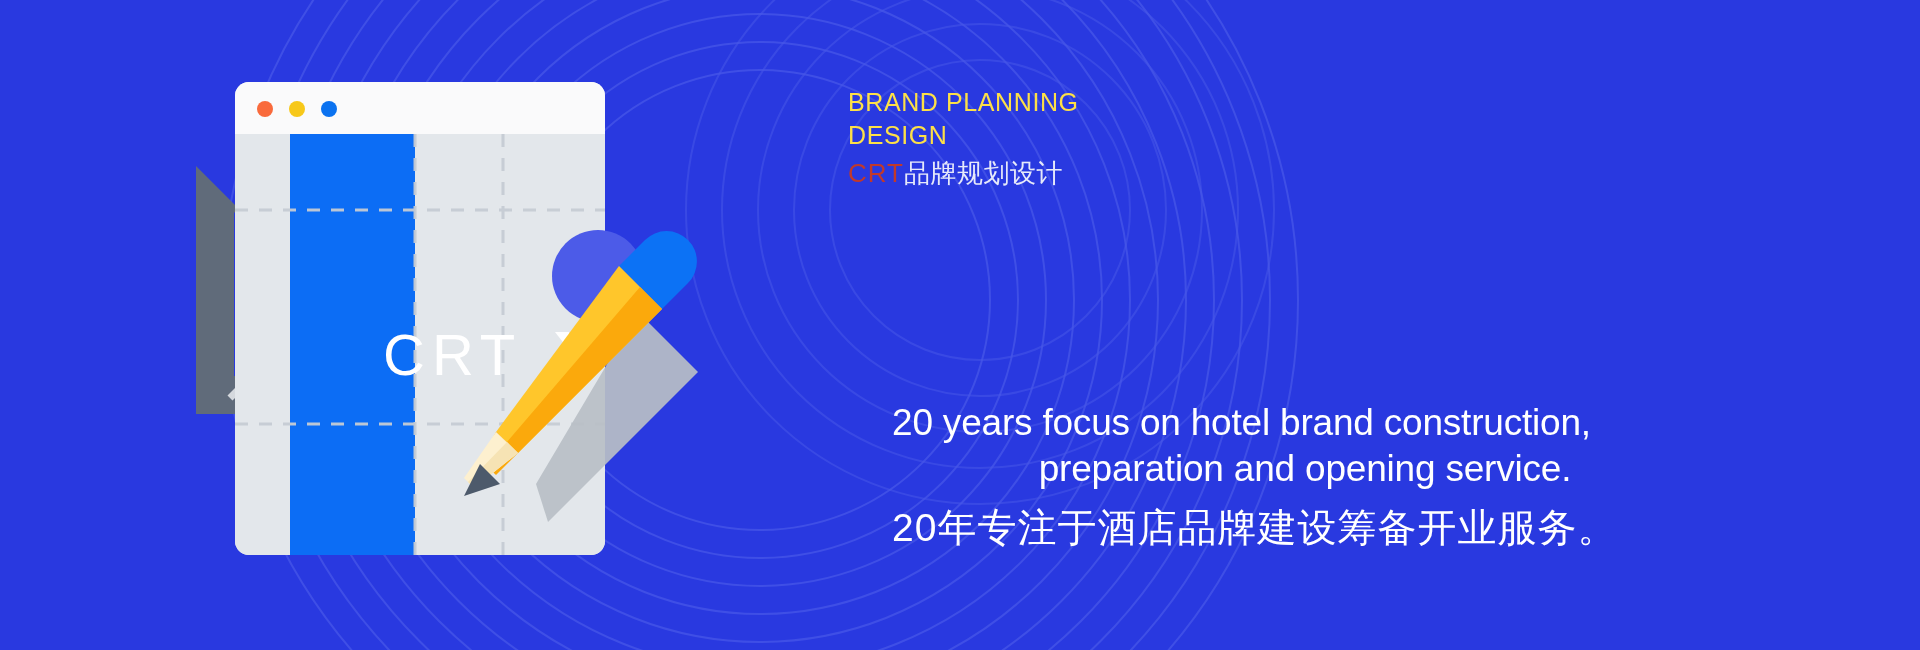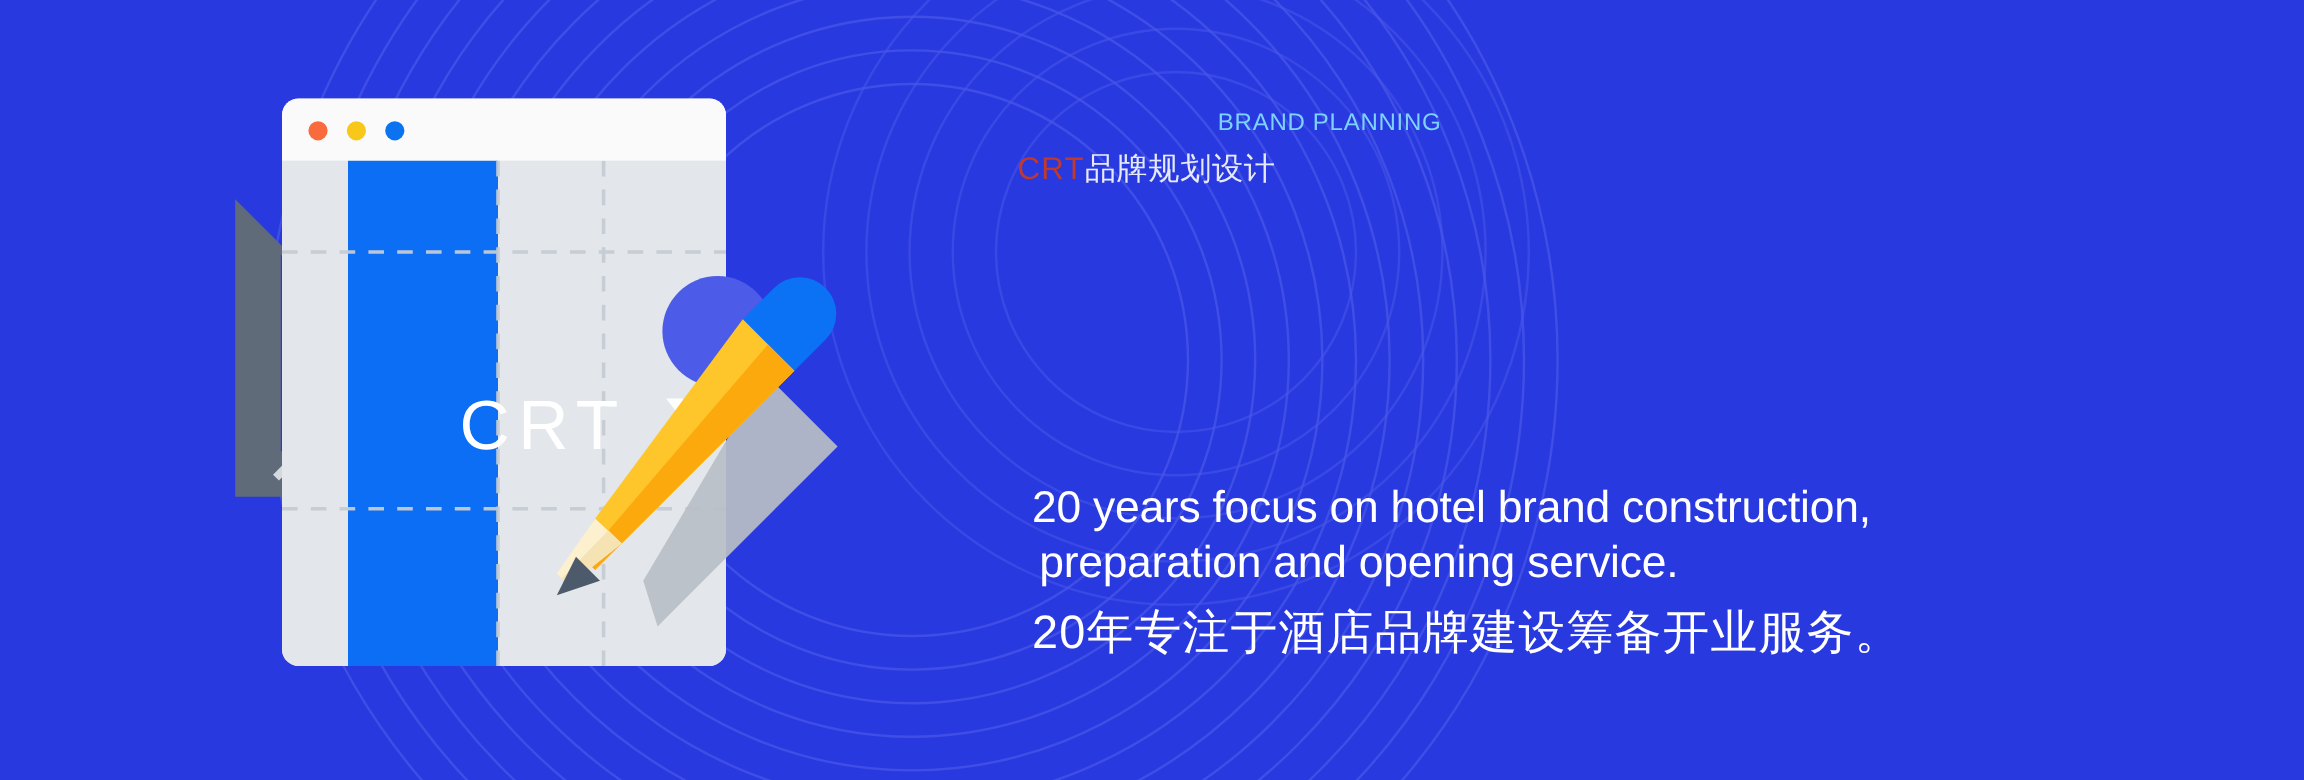--- a/index.html
+++ b/index.html
@@ -139,50 +139,49 @@
   }
 
   
   .headline {
     position: absolute;
     left: 848px;
     top: 86px;
     width: 520px;
   }
   .headline-line {
-    color: #7dd3fc;
-    font-size: 20px;
+    color: #fde047;
+    font-size: 25px;
     line-height: 33px;
     letter-spacing: 0.6px;
     font-weight: 400;
-    text-align: center;
   }
   .subhead {
     margin-top: 9px;
     font-size: 26px;
     line-height: 24px;
     color: #E6E9FA;
     letter-spacing: 0.5px;
   }
   .subhead .crt-red { color: #C0392B; letter-spacing: 1px; }
 
   .tagline {
     position: absolute;
-    left: 860px;
+    left: 892px;
     top: 400px;
     width: 820px;
   }
   .tagline-en {
     color: #FFFFFF;
     font-size: 37px;
     line-height: 46px;
     font-weight: 400;
     letter-spacing: -0.2px;
   }
-  .tagline-en .l2 { padding-left: 6px; display: block; }
+  .tagline-en .l2 { padding-left: 6px; display: block; text-align: center; }
   .tagline-cn {
     margin-top: 12px;
     color: #ffffff;
     font-size: 39px;
     line-height: 48px;
     letter-spacing: 1px;
     font-weight: 400;
   }
 </style>
 </head>
@@ -276,20 +275,21 @@
 
       <path d="M56 212 L78 233 L34 268 L24 258 Z" fill="#FDF0CF"></path>
       <path d="M67 222 L78 233 L34 268 L28 262 Z" fill="#F6E3B4"></path>
 
       <path d="M40 244 L60 264 L24 276 Z" fill="#4D5A6B"></path>
     </svg>
   </div>
 
   <div class="headline">
     <div class="headline-line">BRAND PLANNING</div>
+    <div class="headline-line">DESIGN</div>
     <div class="subhead">
       <span class="crt-red">CRT</span><span>品牌规划设计</span>
     </div>
   </div>
 
   <div class="tagline">
     <div class="tagline-en">
       <span class="l1">20 years focus on hotel brand construction,</span>
       <span class="l2">preparation and opening service.</span>
     </div>

